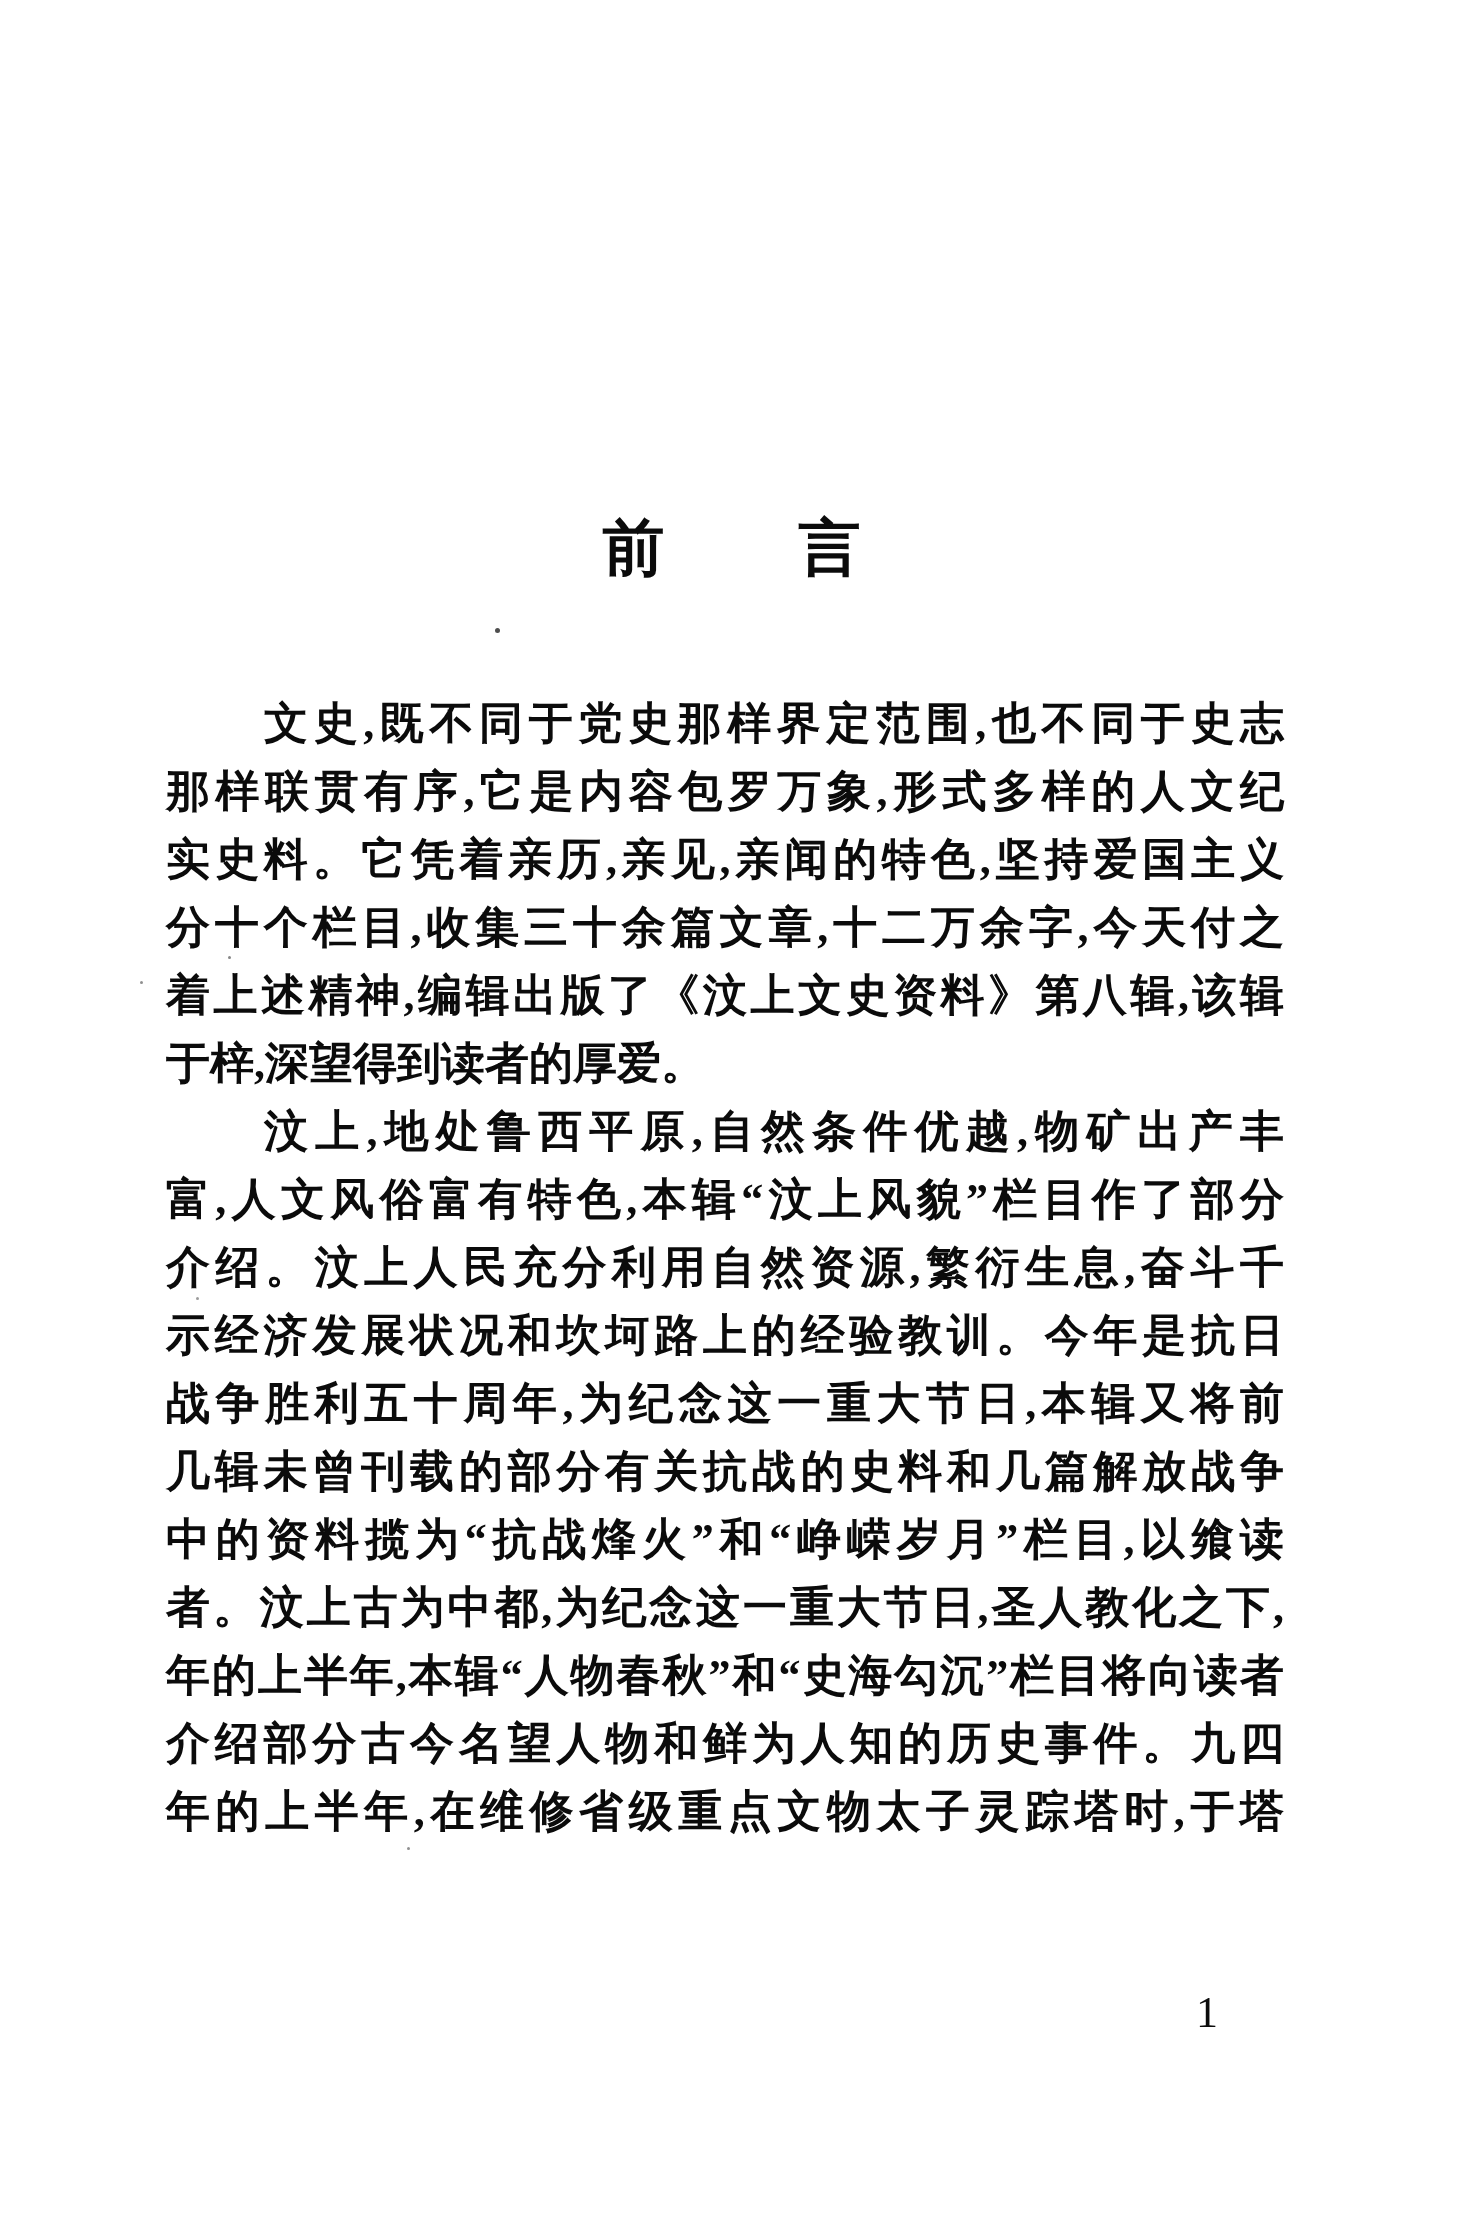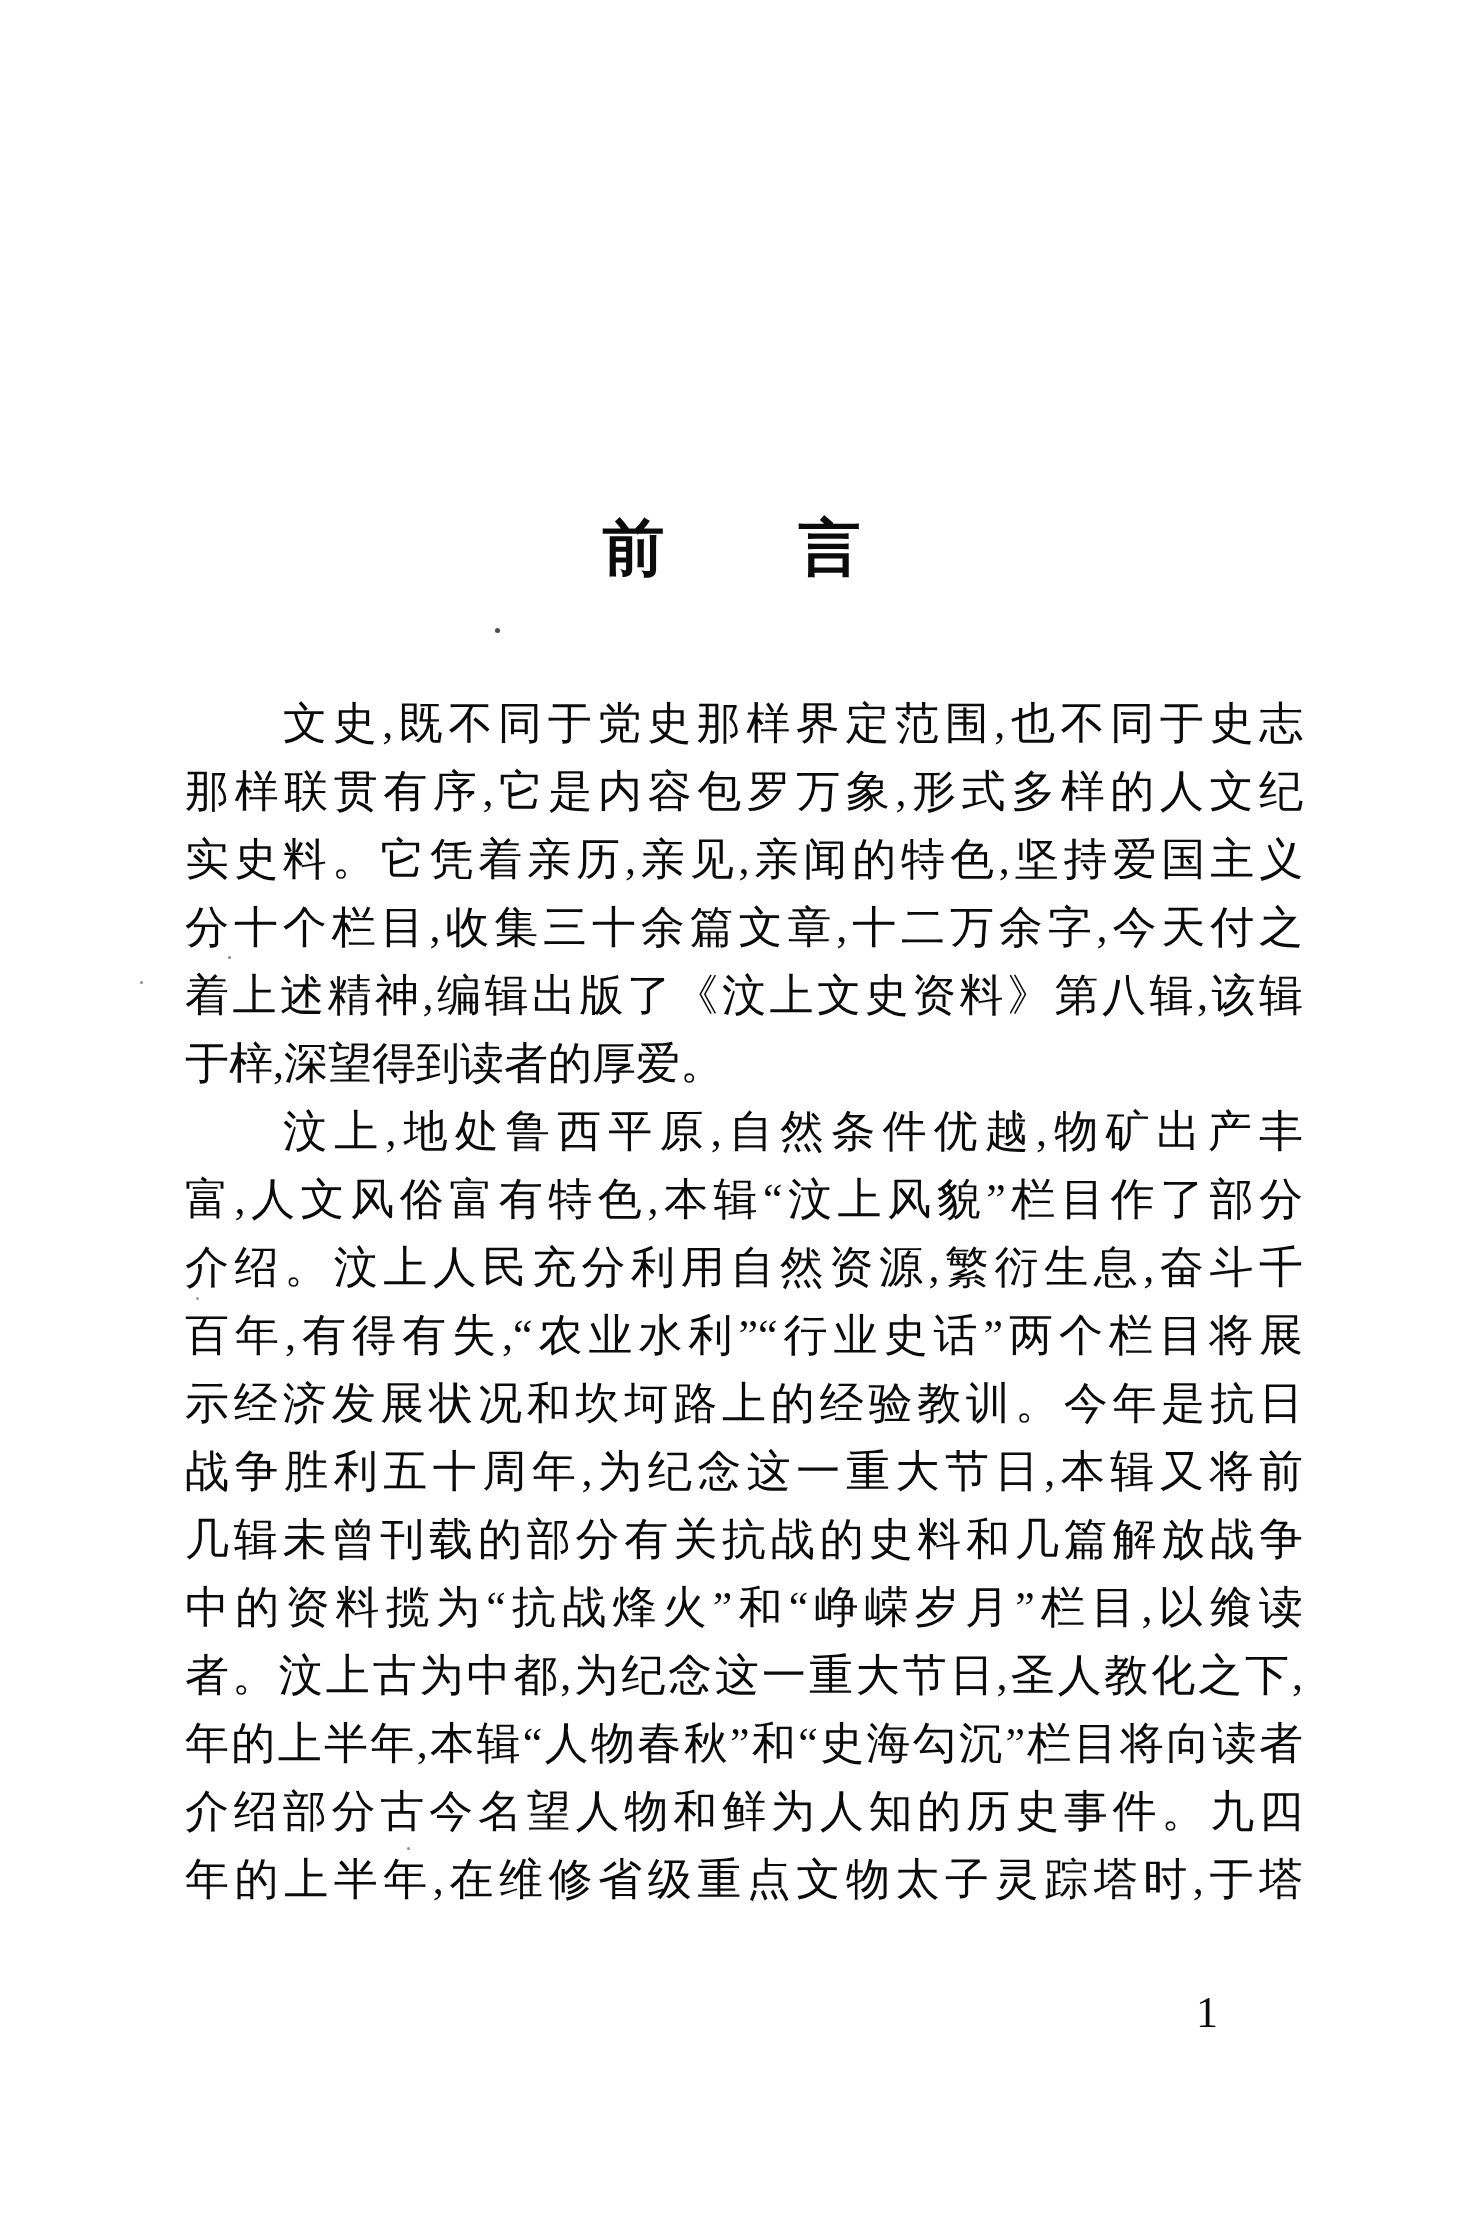--- a/index.html
+++ b/index.html
@@ -28,22 +28,23 @@
     column-gap: 134px;
     font-size: 62px;
     line-height: 80px;
     font-weight: bold;
     letter-spacing: 0;
   }
   
   .body-text {
     position: absolute;
     top: 690px;
-    left: 185px;
+    left: 166px;
     width: 1118px;
+    font-weight: bold;
   }
   .line {
     box-sizing: border-box;
     width: 100%;
     height: 68px;
     line-height: 68px;
     font-size: 44px;
     letter-spacing: 0;
     text-align: justify;
     text-align-last: justify;
@@ -95,21 +96,20 @@
     <div class="line first">文史,既不同于党史那样界定范围,也不同于史志</div>
     <div class="line">那样联贯有序,它是内容包罗万象,形式多样的人文纪</div>
     <div class="line">实史料。它凭着亲历,亲见,亲闻的特色,坚持爱国主义</div>
     <div class="line">分十个栏目,收集三十余篇文章,十二万余字,今天付之</div>
     <div class="line">着上述精神,编辑出版了《汶上文史资料》第八辑,该辑</div>
     <div class="line short">于梓,深望得到读者的厚爱。</div>
 
     <div class="line first">汶上,地处鲁西平原,自然条件优越,物矿出产丰</div>
     <div class="line">富,人文风俗富有特色,本辑“汶上风貌”栏目作了部分</div>
     <div class="line">介绍。汶上人民充分利用自然资源,繁衍生息,奋斗千</div>
-    <div class="line">百年,有得有失,“农业水利”“行业史话”两个栏目将展</div>
     <div class="line">示经济发展状况和坎坷路上的经验教训。今年是抗日</div>
     <div class="line">战争胜利五十周年,为纪念这一重大节日,本辑又将前</div>
     <div class="line">几辑未曾刊载的部分有关抗战的史料和几篇解放战争</div>
     <div class="line">中的资料揽为“抗战烽火”和“峥嵘岁月”栏目,以飨读</div>
     <div class="line">者。汶上古为中都,为纪念这一重大节日,圣人教化之下,</div>
     <div class="line">年的上半年,本辑“人物春秋”和“史海勾沉”栏目将向读者</div>
     <div class="line">介绍部分古今名望人物和鲜为人知的历史事件。九四</div>
     <div class="line">年的上半年,在维修省级重点文物太子灵踪塔时,于塔</div>
   </div>
 

